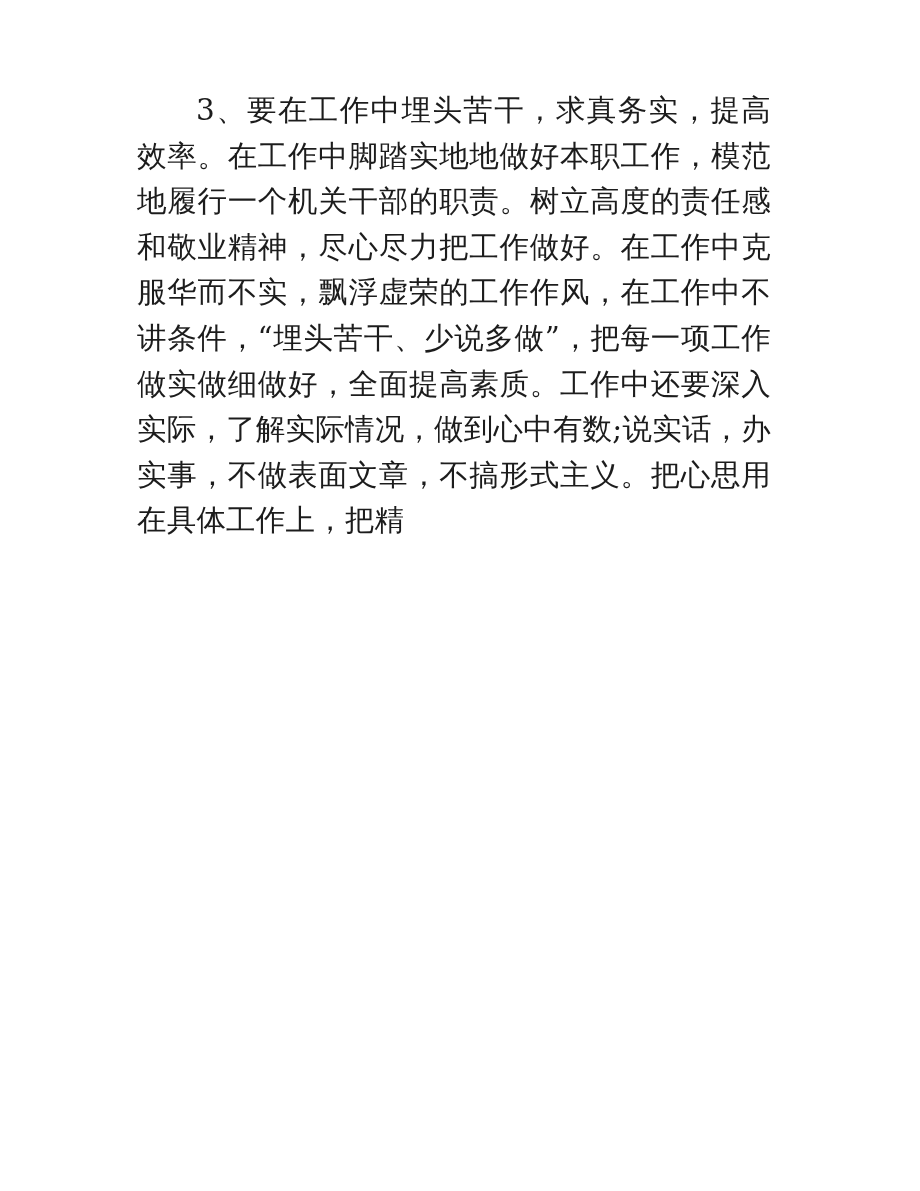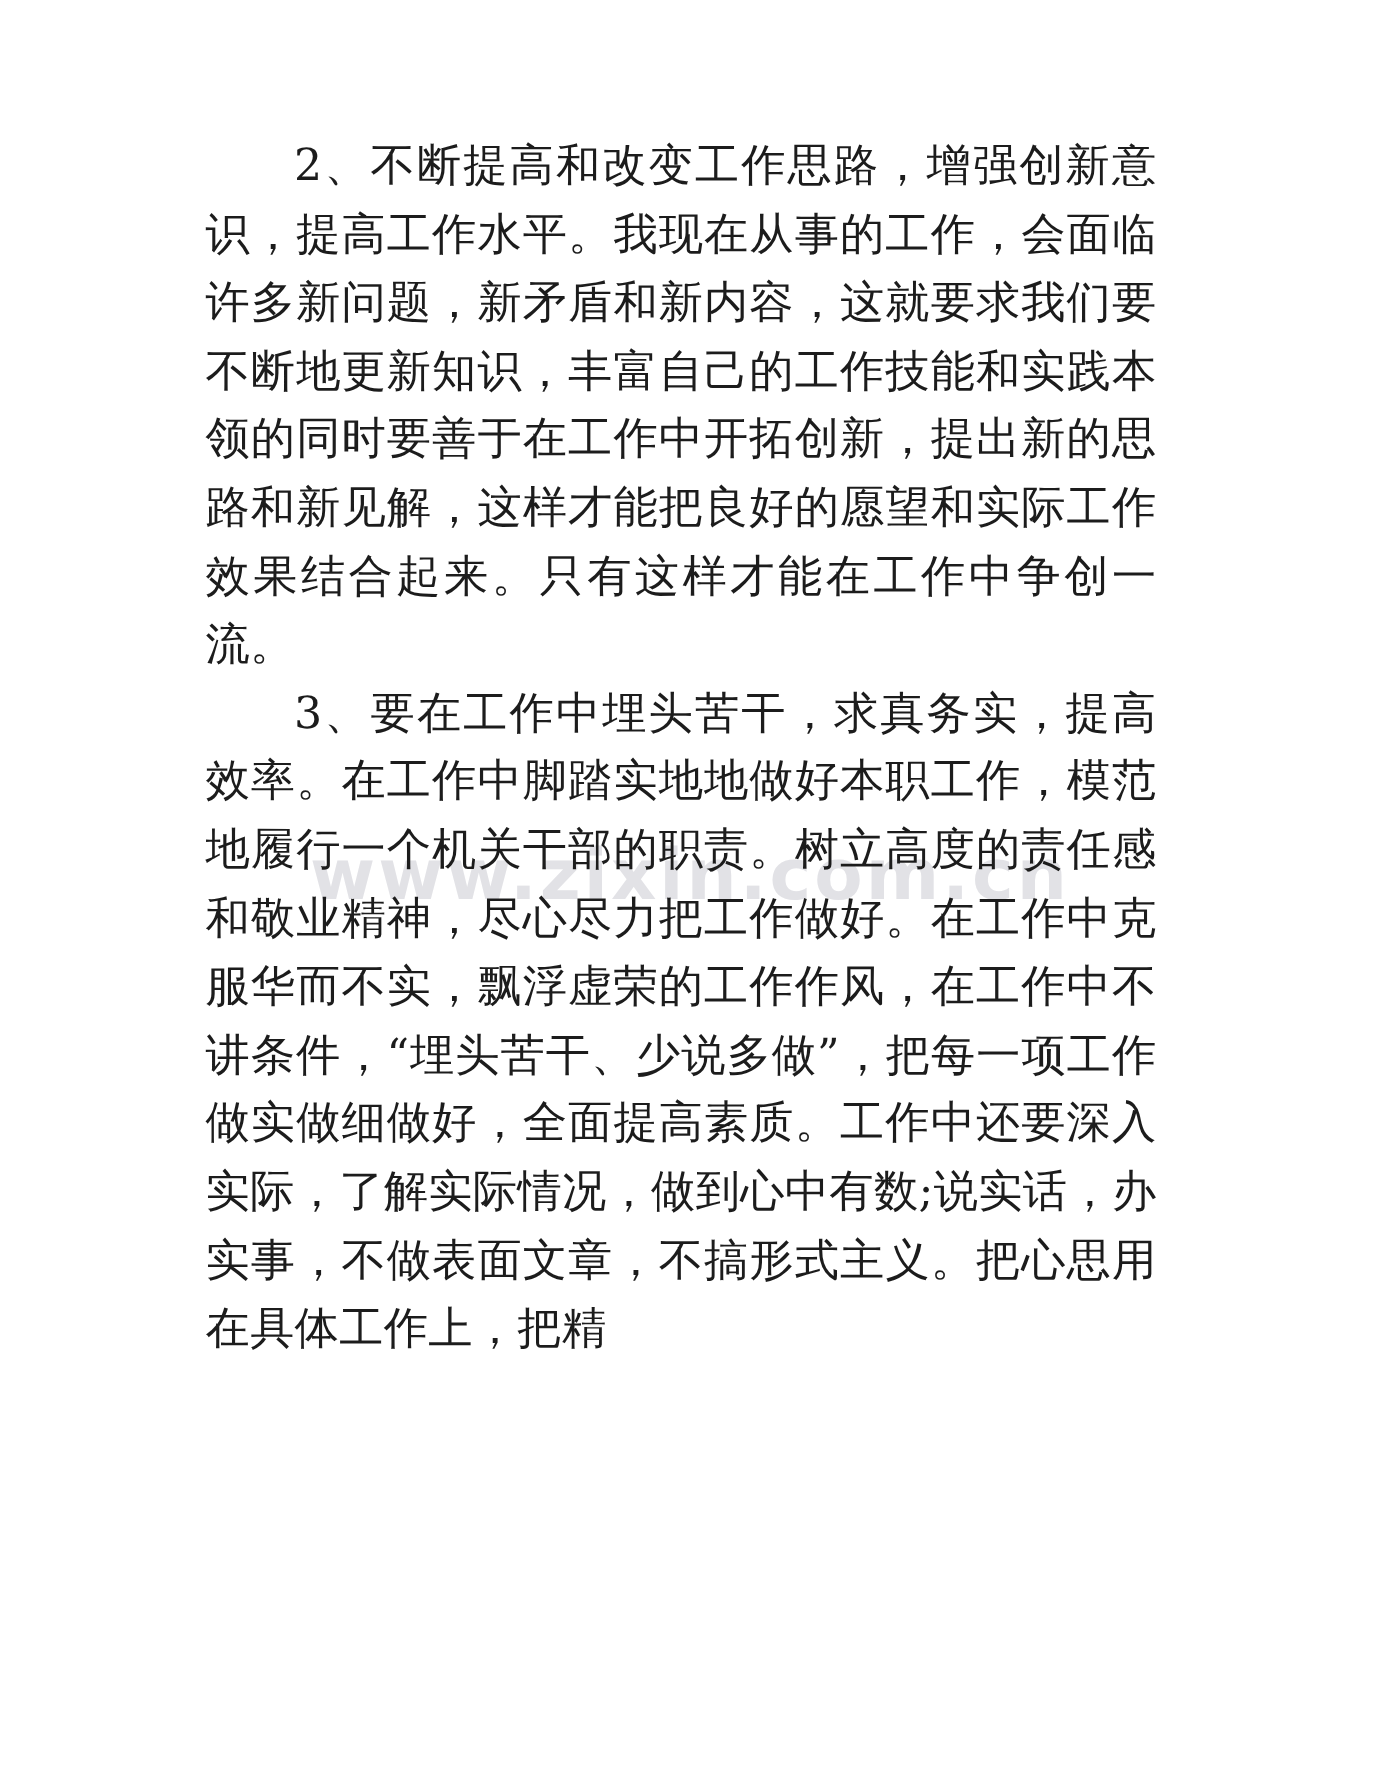--- a/index.html
+++ b/index.html
@@ -61,24 +61,22 @@
 
   .para + .para {
     margin-top: 0;
   }
 </style>
 </head>
 <body>
 
 <div class="page">
 
-  <div class="watermark">www.zixin.com.cn</div>
 
   <div class="doc-body">
 
 
-    <p class="para indent">2、不断提高和改变工作思路，增强创新意识，提高工作水平。我现在从事的工作，会面临许多新问题，新矛盾和新内容，这就要求我们要不断地更新知识，丰富自己的工作技能和实践本领的同时要善于在工作中开拓创新，提出新的思路和新见解，这样才能把良好的愿望和实际工作效果结合起来。只有这样才能在工作中争创一流。</p>
 
     <p class="para indent">3、要在工作中埋头苦干，求真务实，提高效率。在工作中脚踏实地地做好本职工作，模范地履行一个机关干部的职责。树立高度的责任感和敬业精神，尽心尽力把工作做好。在工作中克服华而不实，飘浮虚荣的工作作风，在工作中不讲条件，“埋头苦干、少说多做”，把每一项工作做实做细做好，全面提高素质。工作中还要深入实际，了解实际情况，做到心中有数;说实话，办实事，不做表面文章，不搞形式主义。把心思用在具体工作上，把精</p>
 
   </div>
 
 </div>
 
 </body></html>

